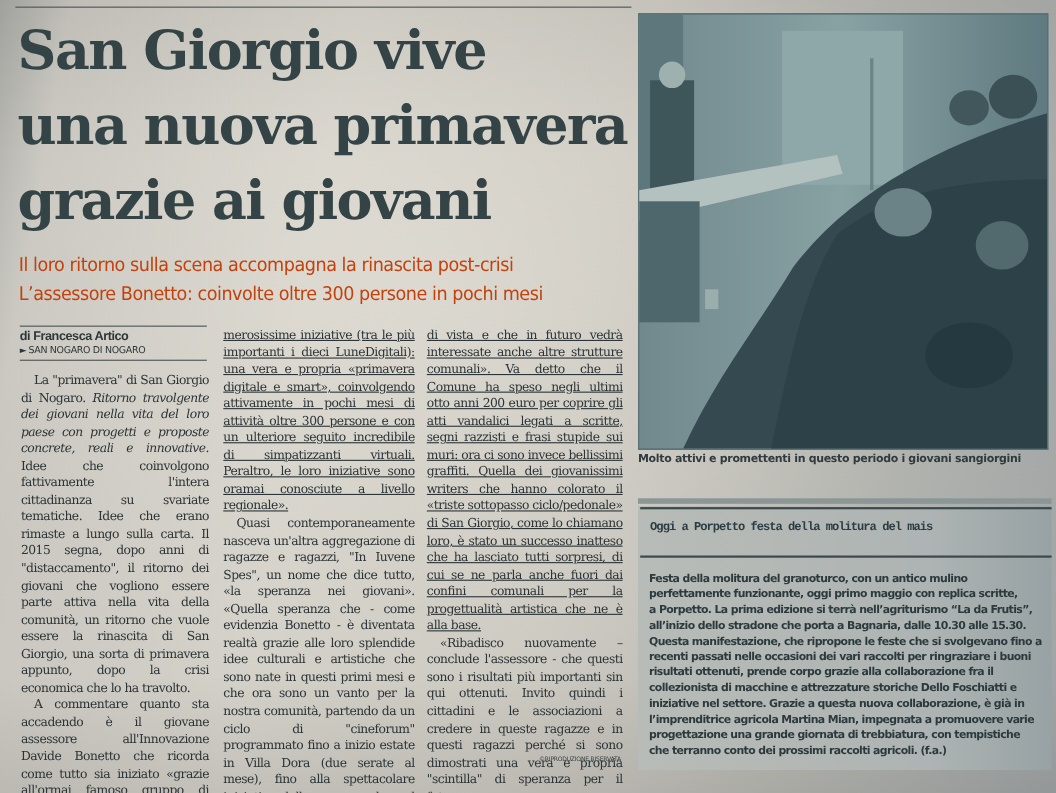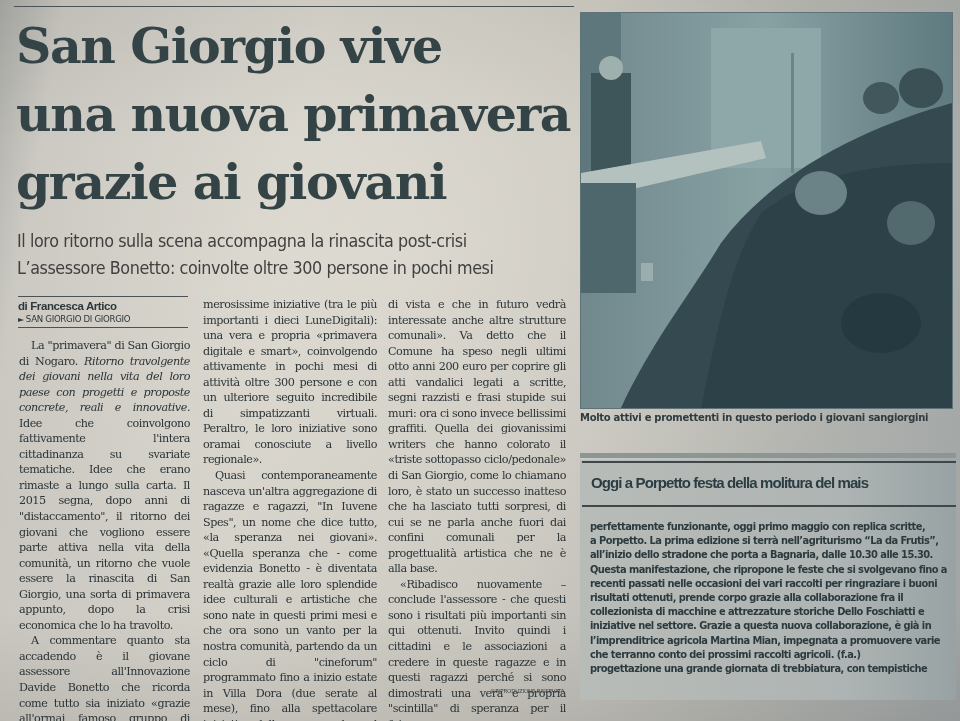--- a/index.html
+++ b/index.html
@@ -10,45 +10,45 @@
   }
   .page-shade{position:absolute;inset:0;pointer-events:none;
     background: radial-gradient(ellipse at 40% 35%, rgba(255,250,240,0.25), rgba(0,0,0,0) 60%),
                 linear-gradient(180deg, rgba(0,0,0,0.05), rgba(0,0,0,0) 20%, rgba(0,0,0,0) 85%, rgba(0,0,0,0.08));}
   .top-rule{position:absolute;left:14px;top:6px;width:560px;height:1px;background:#4a5254;}
   .headline{position:absolute;left:16px;top:12px;width:560px;margin:0;
     font-family:"DejaVu Serif",serif;font-weight:bold;font-size:49px;line-height:68px;
     letter-spacing:-1.4px;color:#344446;}
   .headline span{display:block;white-space:nowrap;}
   .subhead{position:absolute;left:17px;top:228px;width:560px;
-    font-family:"DejaVu Sans",sans-serif;font-size:17.2px;line-height:27px;color:#404040;letter-spacing:-0.45px;}
+    font-family:"DejaVu Sans",sans-serif;font-size:17.2px;line-height:27px;color:#c2410c;letter-spacing:-0.45px;}
   .subhead span{display:block;white-space:nowrap;transform:scaleX(0.93);transform-origin:left;}
   .byline{position:absolute;left:18px;top:296px;width:170px;border-top:1.5px solid #4b5254;border-bottom:1.5px solid #4b5254;padding:3px 0 3px 0;}
   .author{font-family:Liberation Sans, sans-serif;font-weight:bold;font-size:11.5px;color:#2d383a;letter-spacing:-0.4px;}
   .location{font-family:"DejaVu Sans",sans-serif;font-size:8.6px;color:#2d383a;margin-top:2px;letter-spacing:-0.3px;}
   .location .tri{display:inline-block;font-size:8px;margin-right:2px;}
   .col{position:absolute;font-family:"DejaVu Serif",serif;font-size:11.2px;line-height:15.55px;color:#2c3437;
     text-align:justify;letter-spacing:-0.45px;}
   .col p{margin:0;text-indent:12px;}
-  .col p.noindent{text-indent:0;}
+  .col p.noindent{text-indent:0;text-decoration:underline;}
   .col1{left:19px;top:338px;width:171px;}
   .col2{left:203px;top:297px;width:174px;}
   .col3{left:388px;top:297px;width:178px;}
   .copyright{position:absolute;left:490px;top:688px;font-family:"DejaVu Sans",sans-serif;font-size:5.5px;color:#3a4244;letter-spacing:-0.2px;}
   .photo{position:absolute;left:580px;top:12px;width:371px;height:395px;overflow:hidden;
     background:#4d6a71;border:1px solid #5d7377;}
   .photo svg{display:block;}
   .caption{position:absolute;left:580px;top:412px;width:375px;font-family:"DejaVu Sans",sans-serif;
     font-weight:bold;font-size:10px;color:#2f3b3e;letter-spacing:-0.3px;white-space:nowrap;}
   .box{position:absolute;left:580px;top:460px;width:376px;height:240px;
     background:linear-gradient(90deg,#b8bcb8,#aeb4b3 70%,#98a2a4);}
   .box-top-band{position:absolute;left:580px;top:453px;width:376px;height:5px;background:#8c9697;}
   .box-rule{position:absolute;left:582px;height:2px;width:374px;background:#3e4749;}
-  .box-title{position:absolute;left:591px;top:474px;font-family:Liberation Sans, sans-serif;font-weight:bold;
-    font-size:15px;color:#2b3d43;letter-spacing:-0.9px;white-space:nowrap;}
+  .box-title{position:absolute;left:591px;top:474px;font-family:Liberation Mono, monospace;font-weight:bold;
+    font-size:11px;color:#2b3d43;letter-spacing:-0.9px;white-space:nowrap;}
   .box-body{position:absolute;left:590px;top:520px;width:362px;font-family:"DejaVu Sans",sans-serif;font-weight:bold;
     font-size:9.9px;line-height:14.2px;color:#2c3a3e;letter-spacing:-0.55px;}
   .box-body span{display:block;white-space:nowrap;}
   .it{font-style:italic;}
 </style>
 </head>
 <body>
 
 <div class="page-shade"></div>
 <div class="top-rule"></div>
@@ -60,21 +60,21 @@
 </h1>
 
 <div class="subhead">
   <span>Il loro ritorno sulla scena accompagna la rinascita post-crisi</span>
   <span>L’assessore Bonetto: coinvolte oltre 300 persone in pochi mesi</span>
 </div>
 
 <div class="byline">
   <div class="author">di Francesca Artico</div>
   <div class="location">
-    <span class="tri">►</span><span>SAN GIORGIO DI GIORGIO</span>
+    <span class="tri">►</span><span>SAN NOGARO DI NOGARO</span>
   </div>
 </div>
 
 <div class="col col1">
   <p><span>La "primavera" di San Giorgio di Nogaro. </span><span class="it">Ritorno travolgente dei giovani nella vita del loro paese con progetti e proposte concrete, reali e innovative.</span><span> Idee che coinvolgono fattivamente l'intera cittadinanza su svariate tematiche. Idee che erano rimaste a lungo sulla carta. Il 2015 segna, dopo anni di "distaccamento", il ritorno dei giovani che vogliono essere parte attiva nella vita della comunità, un ritorno che vuole essere la rinascita di San Giorgio, una sorta di primavera appunto, dopo la crisi economica che lo ha travolto.</span></p>
   <p>A commentare quanto sta accadendo è il giovane assessore all'Innovazione Davide Bonetto che ricorda come tutto sia iniziato «grazie all'ormai famoso gruppo di S@anGiorgio2020, vera e propria associazione giovanile "Digital Champion" composto da ragazze e ragazzi che con nu-</p>
 </div>
 
 <div class="col col2">
   <p class="noindent">merosissime iniziative (tra le più importanti i dieci LuneDigitali): una vera e propria «primavera digitale e smart», coinvolgendo attivamente in pochi mesi di attività oltre 300 persone e con un ulteriore seguito incredibile di simpatizzanti virtuali. Peraltro, le loro iniziative sono oramai conosciute a livello regionale».</p>
@@ -116,24 +116,25 @@
   </svg>
 </div>
 <div class="caption">Molto attivi e promettenti in questo periodo i giovani sangiorgini</div>
 
 <div class="box-top-band"></div>
 <div class="box"></div>
 <div class="box-rule" style="top:461px;"></div>
 <div class="box-title">Oggi a Porpetto festa della molitura del mais</div>
 <div class="box-rule" style="top:505px;"></div>
 <div class="box-body">
+  <span>Festa della molitura del granoturco, con un antico mulino</span>
   <span>perfettamente funzionante, oggi primo maggio con replica scritte,</span>
   <span>a Porpetto. La prima edizione si terrà nell’agriturismo “La da Frutis”,</span>
   <span>all’inizio dello stradone che porta a Bagnaria, dalle 10.30 alle 15.30.</span>
   <span>Questa manifestazione, che ripropone le feste che si svolgevano fino a</span>
   <span>recenti passati nelle occasioni dei vari raccolti per ringraziare i buoni</span>
   <span>risultati ottenuti, prende corpo grazie alla collaborazione fra il</span>
   <span>collezionista di macchine e attrezzature storiche Dello Foschiatti e</span>
   <span>iniziative nel settore. Grazie a questa nuova collaborazione, è già in</span>
   <span>l’imprenditrice agricola Martina Mian, impegnata a promuovere varie</span>
+  <span>progettazione una grande giornata di trebbiatura, con tempistiche</span>
   <span>che terranno conto dei prossimi raccolti agricoli. (f.a.)</span>
-  <span>progettazione una grande giornata di trebbiatura, con tempistiche</span>
 </div>
 
 </body></html>

